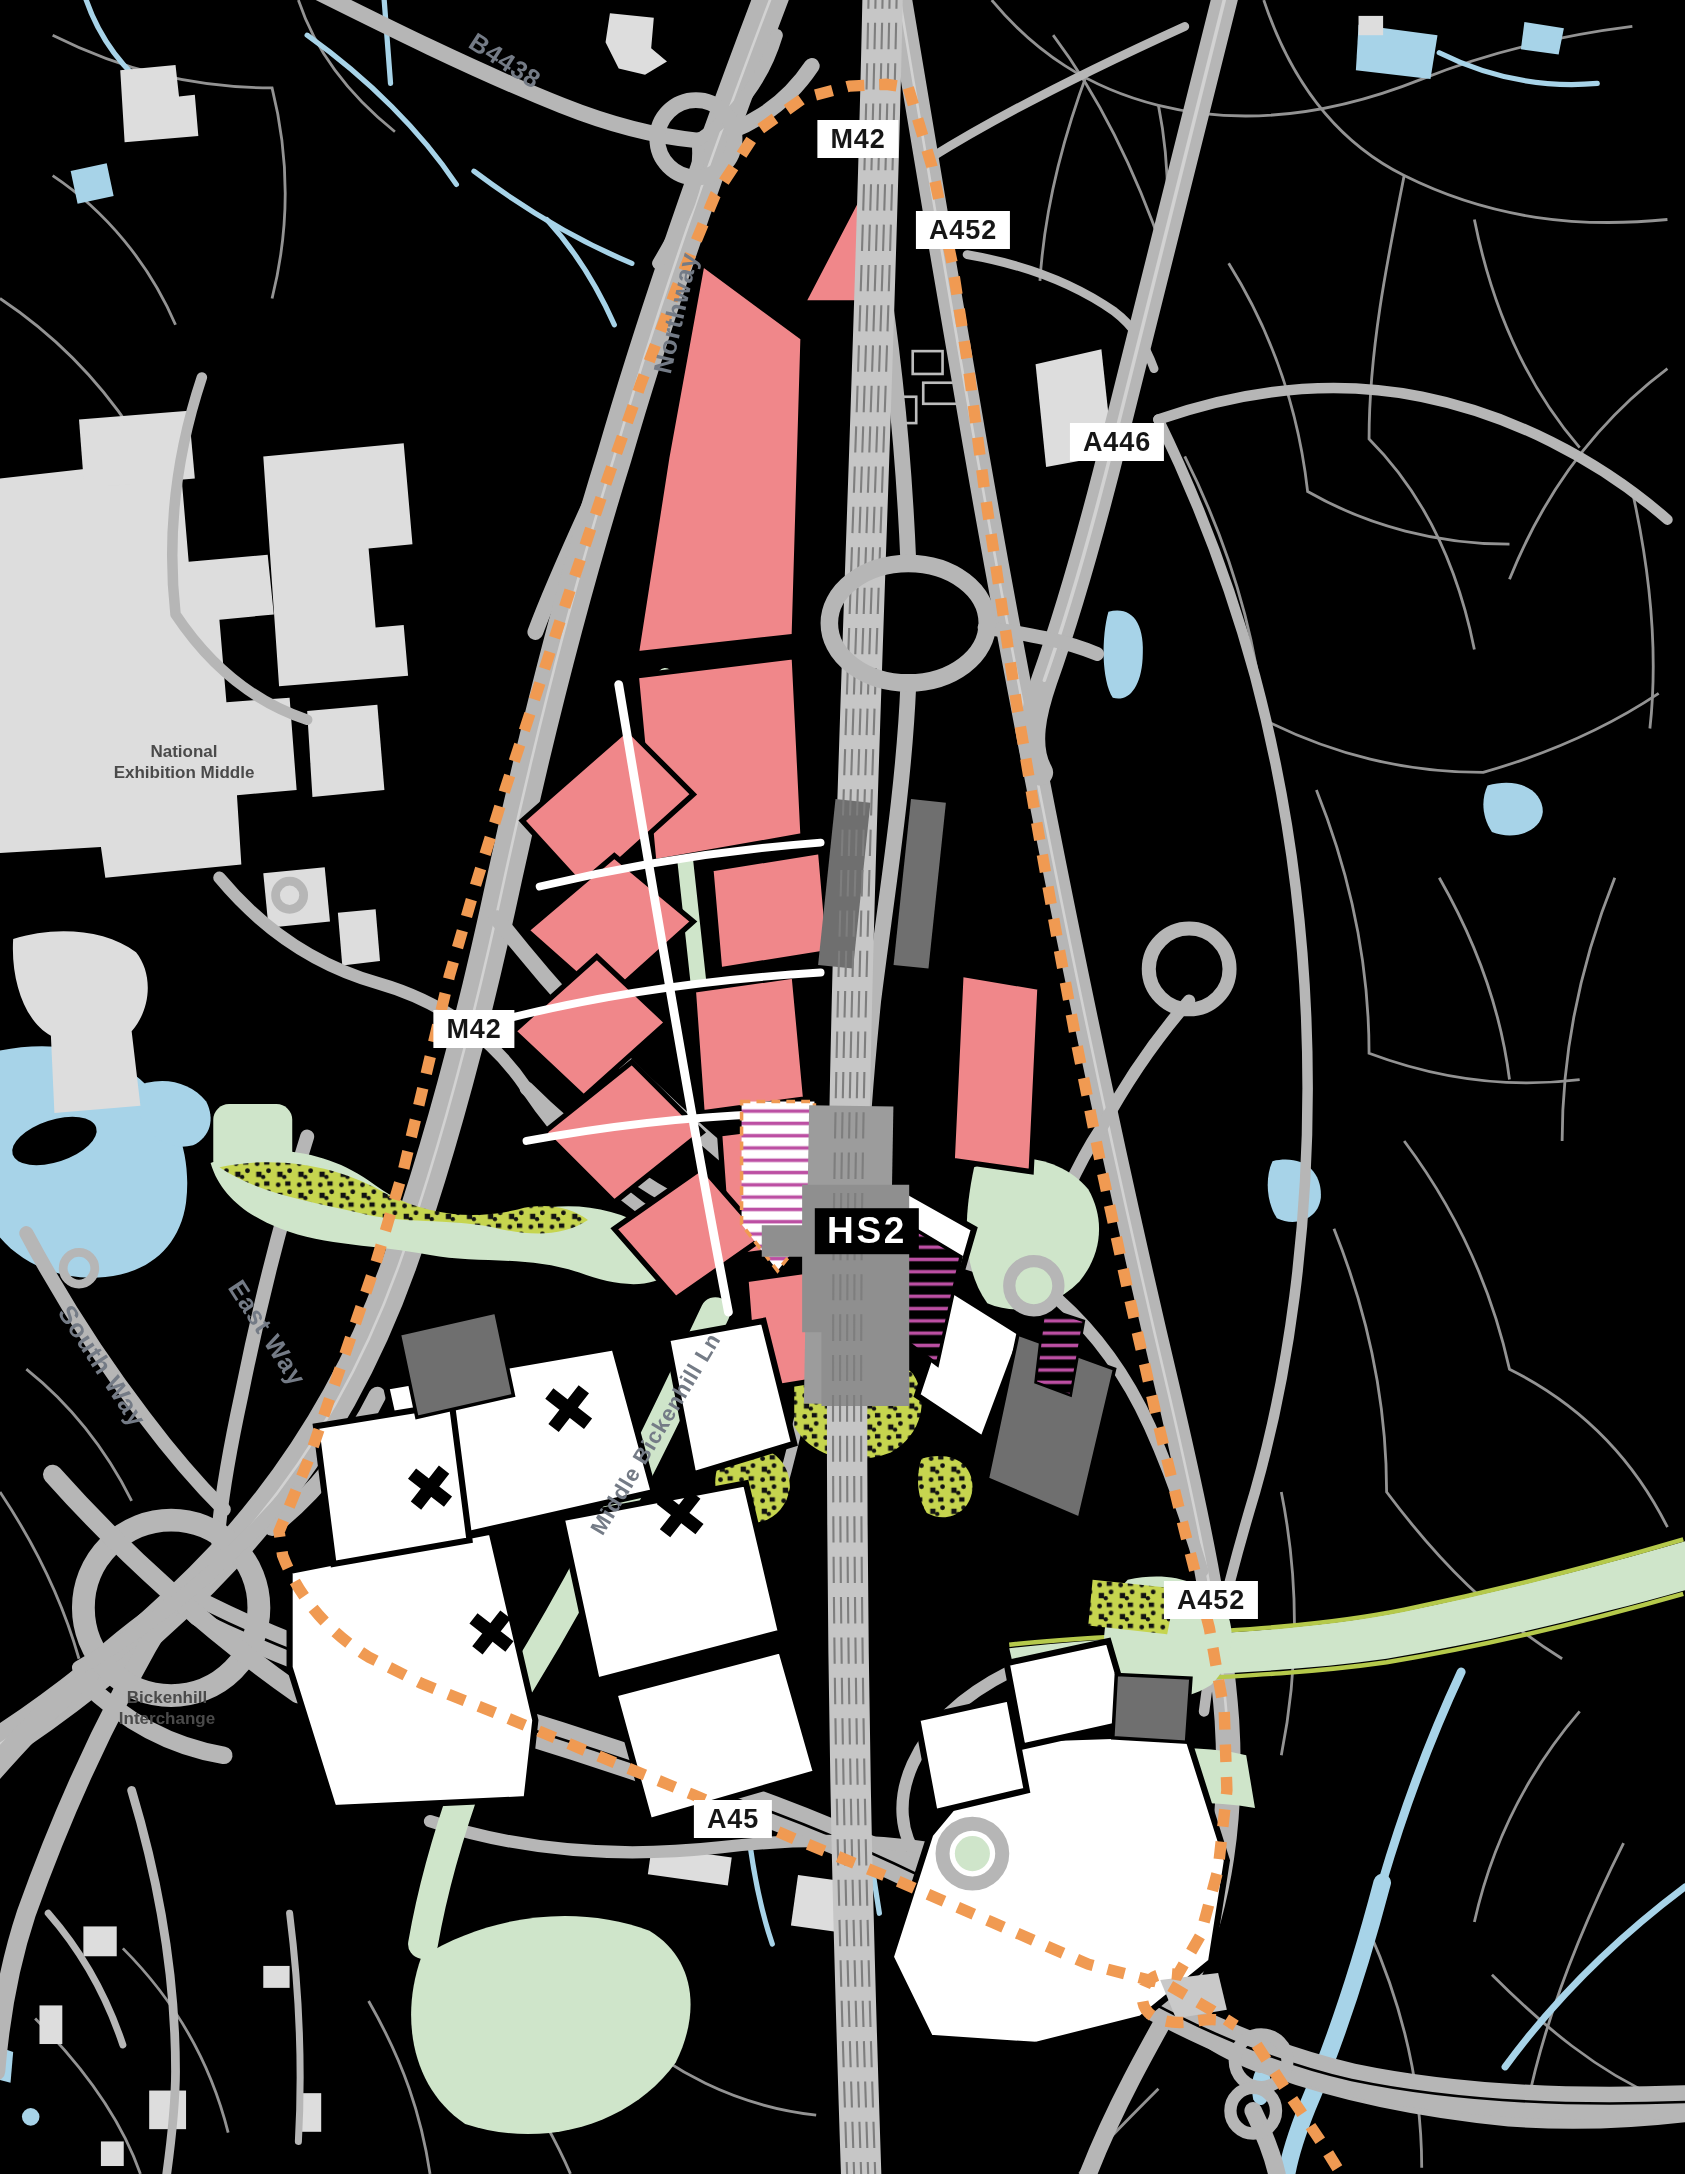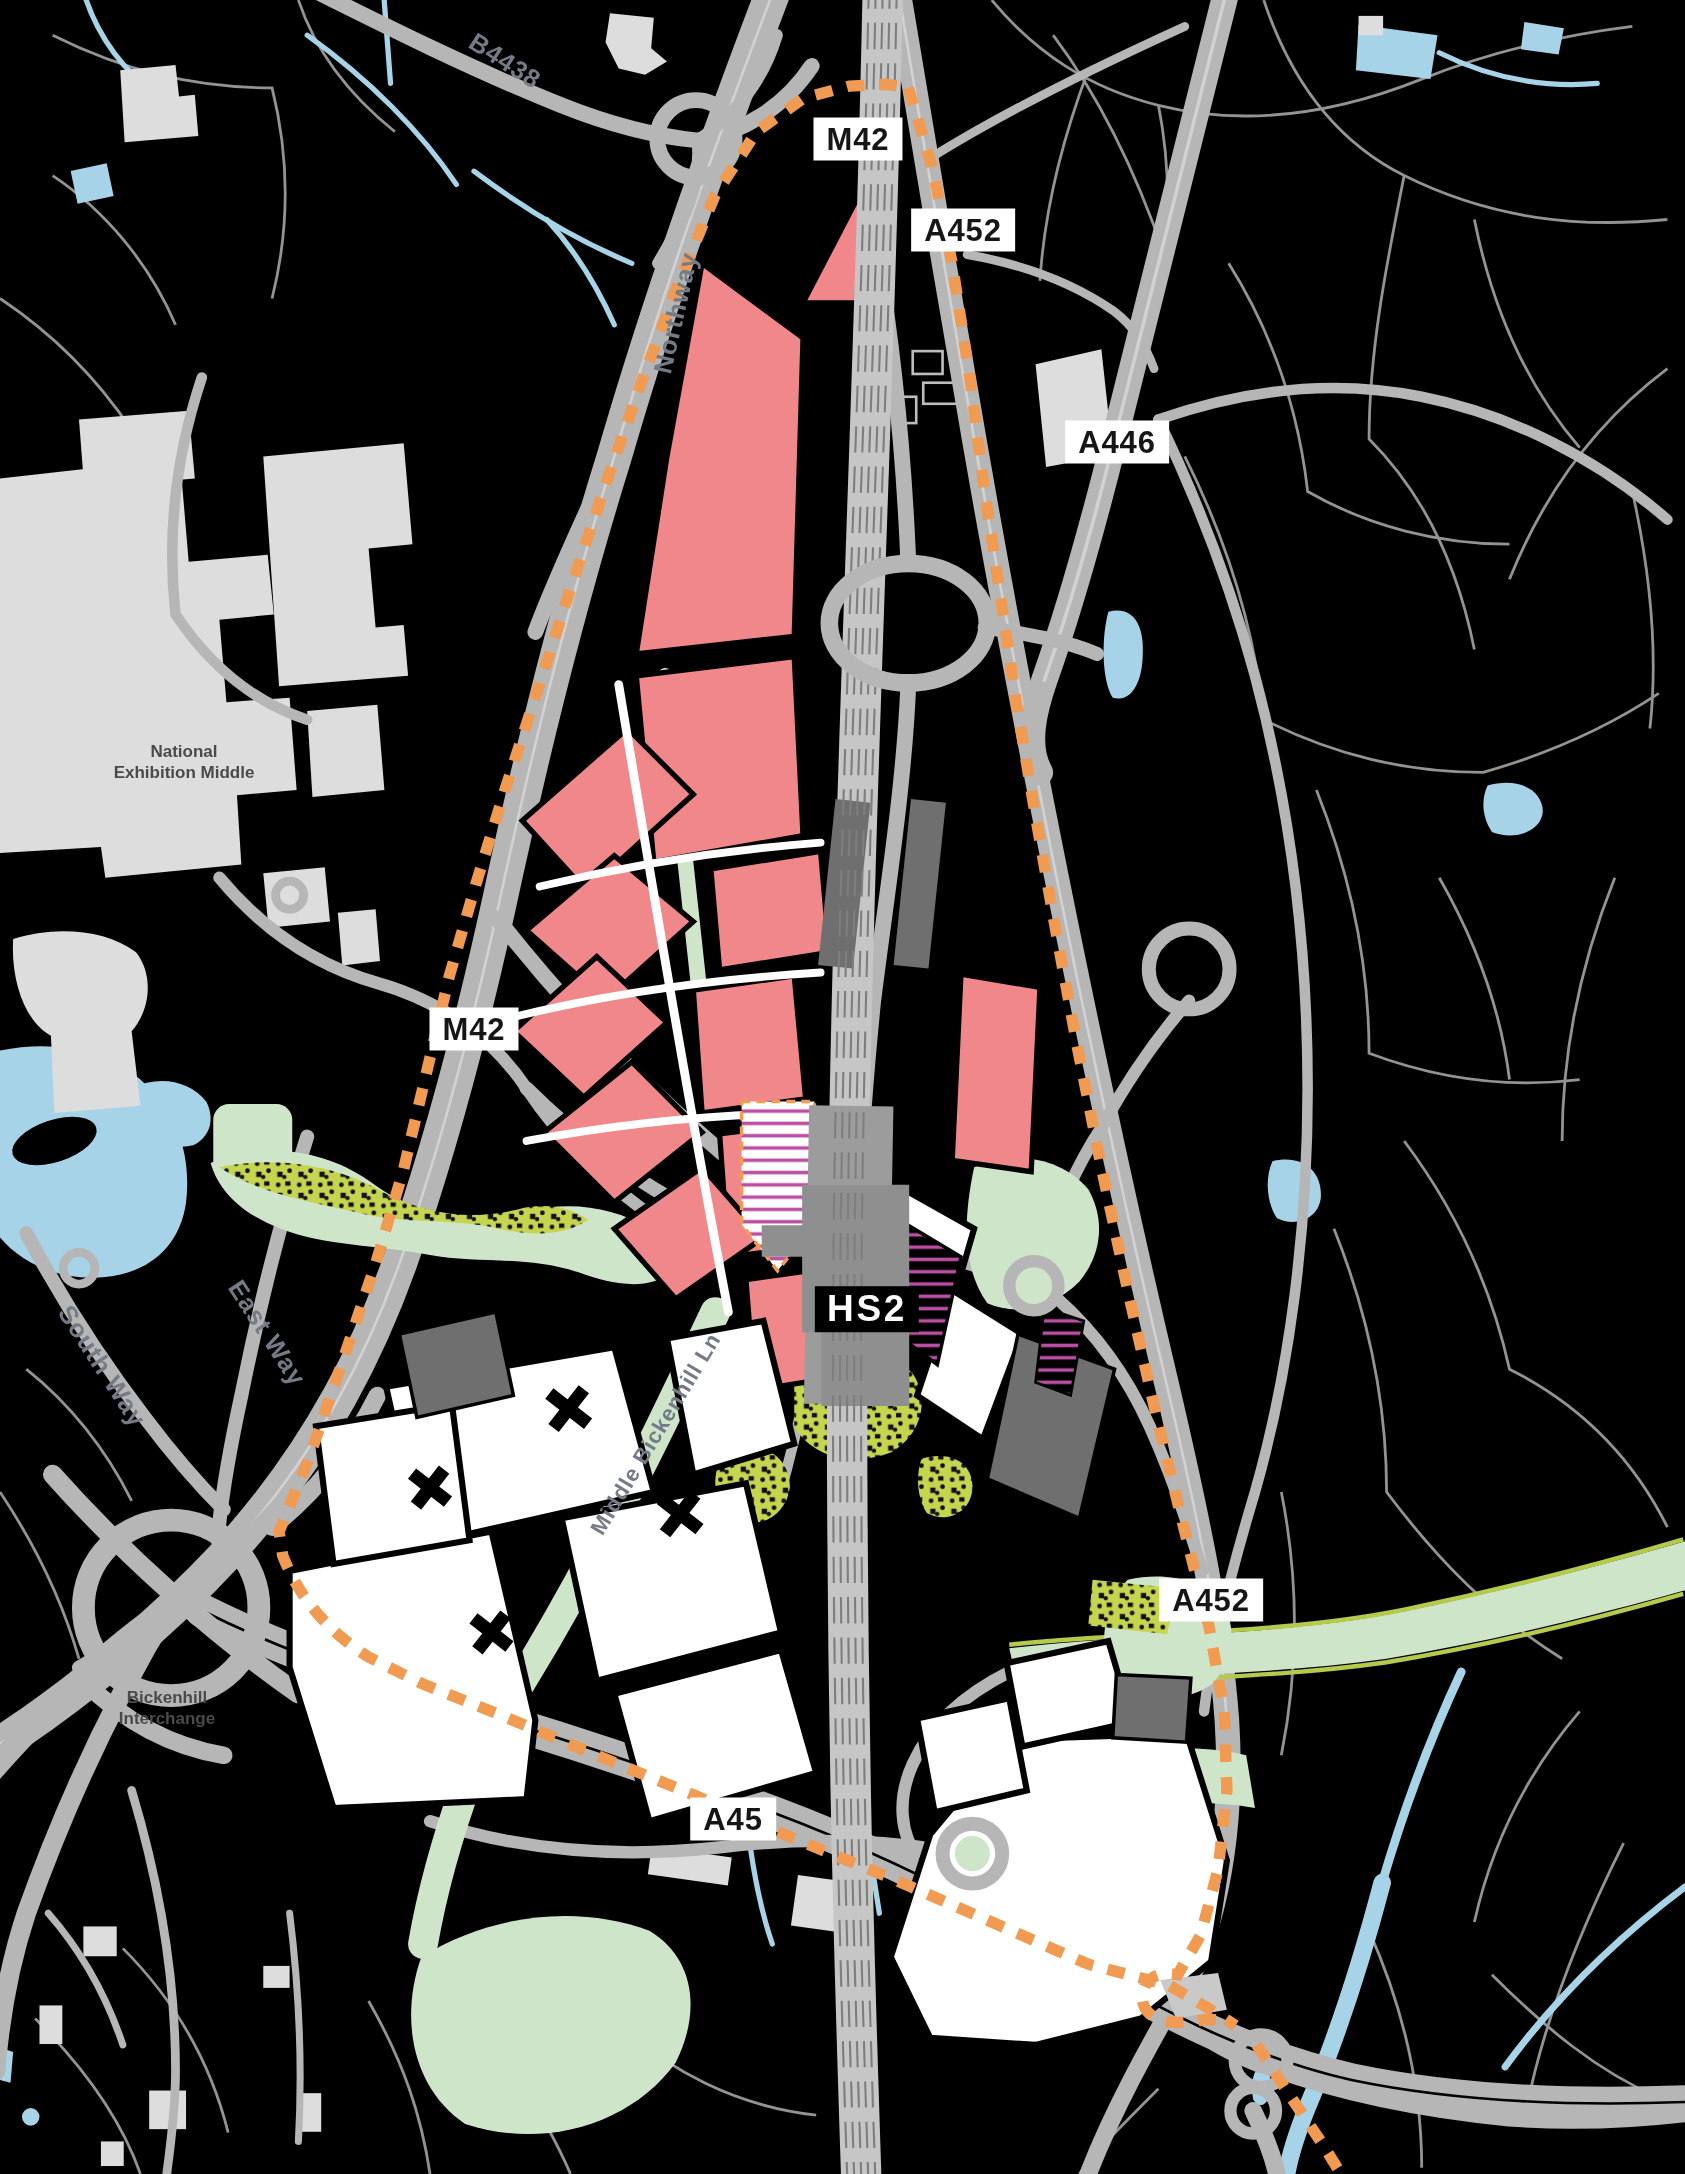--- a/index.html
+++ b/index.html
@@ -25,21 +25,21 @@
   .oedge{stroke:var(--olive_edge);stroke-width:5;fill:none}
   .pink{fill:var(--pink);stroke:#000;stroke-width:6}
   .wp{fill:var(--white_parcel);stroke:#000;stroke-width:7}
   .dp{fill:var(--dark_parcel);stroke:#000;stroke-width:4}
   .st{stroke:#fff;fill:none;stroke-linecap:round}
   .bound{stroke:var(--boundary_orange);stroke-width:13;fill:none;stroke-dasharray:20 17}
   .cross{stroke:#000;stroke-width:15;fill:none}
   .ring{stroke:var(--road);fill:none}
   
   .lbl{position:absolute;transform:translate(-50%,-50%);white-space:nowrap;}
-  .badge{background:var(--badge_bg);color:var(--badge_text);font-weight:700;font-size:31px;
+  .badge{background:var(--badge_bg);color:var(--badge_text);font-weight:700;font-size:27px;
          padding:3.5px 13px;letter-spacing:0.9px;}
   .place{color:var(--label_dark);font-weight:700;font-size:17px;text-align:center;line-height:1.25;
          white-space:nowrap;}
   .roadlbl{color:var(--label_road);font-weight:700;font-size:25.5px;letter-spacing:0.9px;}
   .hs2{background:#000;color:#fff;font-weight:700;font-size:37px;padding:1.8px 12.3px;letter-spacing:2.6px;}
 </style>
 </head>
 <body>
 
 <div class="stage">
@@ -342,21 +342,21 @@
   </g>
 </svg>
 
 <div class="lbl badge" style="left:858px;top:139px">M42</div>
 <div class="lbl badge" style="left:963px;top:230px">A452</div>
 <div class="lbl badge" style="left:1117px;top:442px">A446</div>
 <div class="lbl badge" style="left:474px;top:1029px">M42</div>
 <div class="lbl badge" style="left:1211px;top:1600px">A452</div>
 <div class="lbl badge" style="left:733px;top:1819px">A45</div>
 
-<div class="lbl hs2" style="left:867px;top:1309px">HS2</div>
+<div class="lbl hs2" style="left:867px;top:1231px">HS2</div>
 
 <div class="lbl place" style="left:184px;top:762px">
   <div>National</div>
   <div>Exhibition Middle</div>
 </div>
 <div class="lbl place" style="left:167px;top:1708px">
   <div>Bickenhill</div>
   <div>Interchange</div>
 </div>
 

